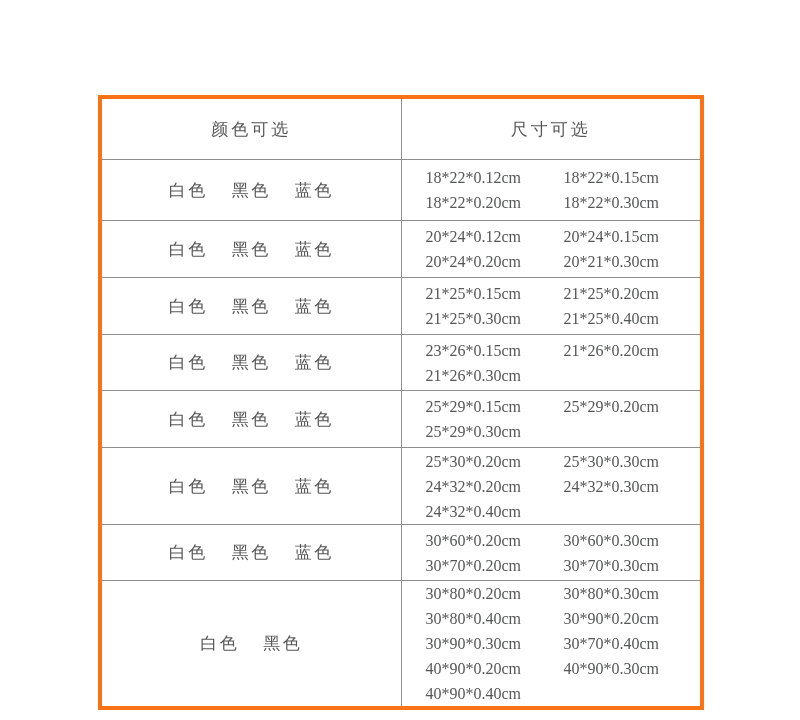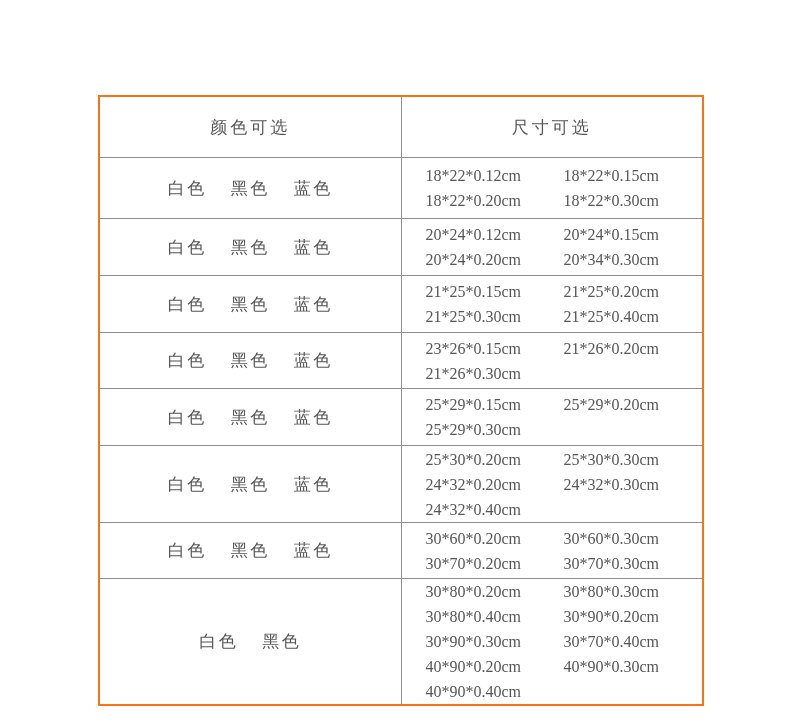--- a/index.html
+++ b/index.html
@@ -25,21 +25,21 @@
     letter-spacing: 5px;
     line-height: 1.2;
   }
   table.size-table {
     position: absolute;
     left: 98px;
     top: 95px;
     width: 606px;
     border-collapse: collapse;
     table-layout: fixed;
-    border: 2px solid #f97316;
+    border: 4px solid #f97316;
   }
   .size-table th,
   .size-table td {
     border: 1px solid #8f8f8f;
     padding: 0;
     vertical-align: middle;
   }
   .size-table th {
     height: 60px;
     font-size: 17px;
@@ -103,21 +103,21 @@
             </div>
           </td>
         </tr>
         <tr style="height: 57px;">
           <td class="colors-cell"><span class="color-option">白色</span><span class="color-option">黑色</span><span class="color-option">蓝色</span></td>
           <td class="sizes-cell">
             <div class="sizes-grid">
               <span class="size-option">20*24*0.12cm</span>
               <span class="size-option">20*24*0.15cm</span>
               <span class="size-option">20*24*0.20cm</span>
-              <span class="size-option">20*34*0.30cm</span>
+              <span class="size-option">20*21*0.30cm</span>
             </div>
           </td>
         </tr>
         <tr style="height: 57px;">
           <td class="colors-cell"><span class="color-option">白色</span><span class="color-option">黑色</span><span class="color-option">蓝色</span></td>
           <td class="sizes-cell">
             <div class="sizes-grid">
               <span class="size-option">21*25*0.15cm</span>
               <span class="size-option">21*25*0.20cm</span>
               <span class="size-option">21*25*0.30cm</span>

